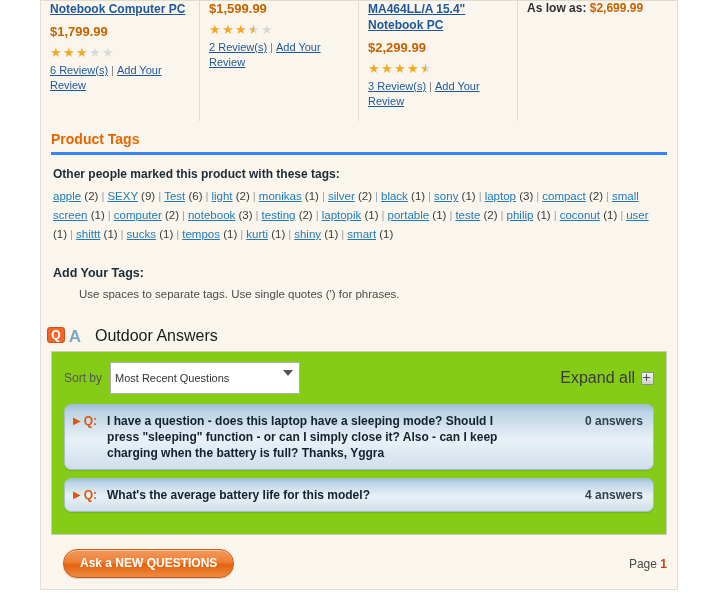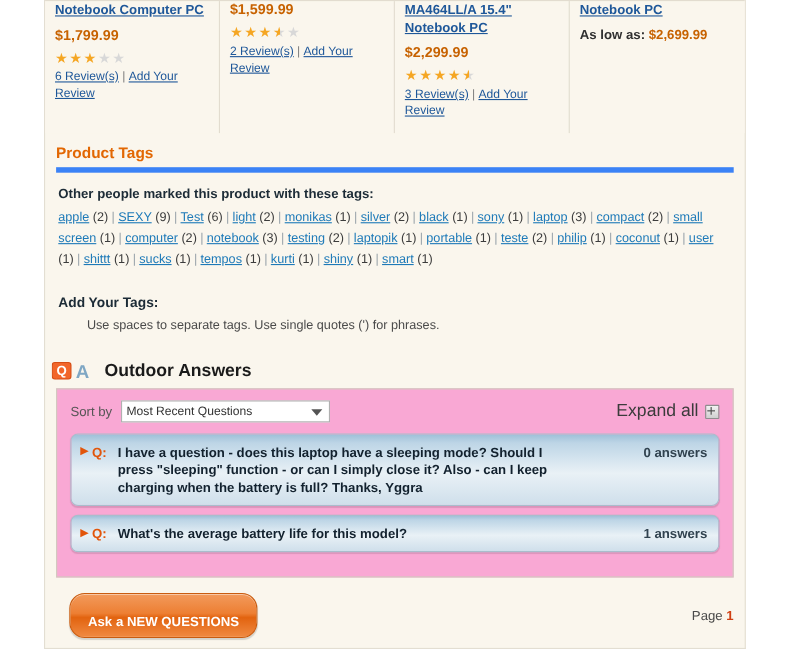--- a/index.html
+++ b/index.html
@@ -79,21 +79,21 @@
   .rev-links a{color:#1e5799;text-decoration:underline;cursor:pointer;}
   .sep{color:#7d7d7d;padding:0 3px;}
 
   
   .sect{padding:0 10px;}
   .sect-title{
     color:#e26703;
     font-size:14px;
     font-weight:bold;
     padding:10px 0 5px 0;
-    border-bottom:5px solid #3b82f6;
+    border-bottom:3px solid #3b82f6;
     margin-bottom:12px;
   }
   .lead{
     font-size:12px;
     font-weight:bold;
     color:#1c2b36;
     margin:0 0 6px 2px;
   }
   .tag-list{
     line-height:19px;
@@ -139,33 +139,33 @@
 
   
   .qa-head{
     display:flex;align-items:center;
     margin:26px 0 6px 6px;
   }
   .qa-logo{
     width:40px;height:19px;flex:none;margin-right:8px;
   }
   .qa-title{
-    font-size:16px;font-weight:bold;color:#1a1a1a;
+    font-size:16px;font-weight:normal;color:#1a1a1a;
   }
   .qa-panel{
     margin:0 10px 0 10px;
     border:1px solid #cfcabd;
-    background:#f9a8d4;
+    background:#84cc16;
     padding:10px 12px 14px 12px;
     box-sizing:border-box;
   }
   .qa-toolbar{display:flex;align-items:center;margin-bottom:10px;}
   .sortby-label{font-size:12px;color:#555;margin-right:8px;}
   .sort-select{
-    width:190px;height:20px;
+    width:190px;height:32px;
     border:1px solid #b0b0b0;
     background:#fff;
     font-size:11px;
     color:#333;
     display:flex;align-items:center;
     padding:0 4px;
     position:relative;
     box-sizing:border-box;
     cursor:pointer;
   }
@@ -220,21 +220,21 @@
 
   .qa-footer{
     display:flex;align-items:center;
     margin:14px 10px 0 10px;
   }
   .ask-btn{
     background:linear-gradient(#f29a5c 0%,#ed7f33 45%,#e2630f 55%,#f08a42 100%);
     border:1px solid #c95c10;
     border-radius:14px;
     color:#fff;font-weight:bold;font-size:12px;
-    padding:18px 16px 7px 16px;
+    padding:6px 16px 7px 16px;
     cursor:pointer;
     box-shadow:inset 0 1px 0 rgba(255,255,255,.45), 0 1px 1px rgba(0,0,0,.15);
     margin-left:12px;
   }
   .page-ind{margin-left:auto;font-size:12px;color:#4a4a4a;}
   .page-ind b{color:#d03f12;}
 </style>
 </head>
 <body>
 
@@ -269,21 +269,20 @@
       <span class="prod-price">$2,299.99</span>
       <div class="stars">
         <span class="star on">★</span><span class="star on">★</span><span class="star on">★</span><span class="star on">★</span><span class="star half">★</span>
       </div>
       <div class="rev-links">
         <a>3 Review(s)</a><span class="sep">|</span><a>Add Your Review</a>
       </div>
     </div>
 
     <div class="prod-col">
-      <span class="prod-name">Notebook PC</span>
       <span class="prod-price aslow"><span>As low as:</span> <span class="amt">$2,699.99</span></span>
     </div>
 
   </div>
 
   <div class="sect">
     <div class="sect-title">Product Tags</div>
     <div class="lead">Other people marked this product with these tags:</div>
     <div class="tag-list" id="tag-list"><a>apple</a><span class="cnt"> (2)</span><span class="bar">|</span><a>SEXY</a><span class="cnt"> (9)</span><span class="bar">|</span><a>Test</a><span class="cnt"> (6)</span><span class="bar">|</span><a>light</a><span class="cnt"> (2)</span><span class="bar">|</span><a>monikas</a><span class="cnt"> (1)</span><span class="bar">|</span><a>silver</a><span class="cnt"> (2)</span><span class="bar">|</span><a>black</a><span class="cnt"> (1)</span><span class="bar">|</span><a>sony</a><span class="cnt"> (1)</span><span class="bar">|</span><a>laptop</a><span class="cnt"> (3)</span><span class="bar">|</span><a>compact</a><span class="cnt"> (2)</span><span class="bar">|</span><a>small screen</a><span class="cnt"> (1)</span><span class="bar">|</span><a>computer</a><span class="cnt"> (2)</span><span class="bar">|</span><a>notebook</a><span class="cnt"> (3)</span><span class="bar">|</span><a>testing</a><span class="cnt"> (2)</span><span class="bar">|</span><a>laptopik</a><span class="cnt"> (1)</span><span class="bar">|</span><a>portable</a><span class="cnt"> (1)</span><span class="bar">|</span><a>teste</a><span class="cnt"> (2)</span><span class="bar">|</span><a>philip</a><span class="cnt"> (1)</span><span class="bar">|</span><a>coconut</a><span class="cnt"> (1)</span><span class="bar">|</span><a>user</a><span class="cnt"> (1)</span><span class="bar">|</span><a>shittt</a><span class="cnt"> (1)</span><span class="bar">|</span><a>sucks</a><span class="cnt"> (1)</span><span class="bar">|</span><a>tempos</a><span class="cnt"> (1)</span><span class="bar">|</span><a>kurti</a><span class="cnt"> (1)</span><span class="bar">|</span><a>shiny</a><span class="cnt"> (1)</span><span class="bar">|</span><a>smart</a><span class="cnt"> (1)</span></div>
 
@@ -321,21 +320,21 @@
         <span class="q-arrow">▶</span>
         <span class="q-label">Q:</span>
         <span class="q-text">I have a question - does this laptop have a sleeping mode? Should I press "sleeping" function - or can I simply close it? Also - can I keep charging when the battery is full? Thanks, Yggra</span>
         <span class="q-count">0 answers</span>
       </div>
 
       <div class="q-row">
         <span class="q-arrow">▶</span>
         <span class="q-label">Q:</span>
         <span class="q-text">What's the average battery life for this model?</span>
-        <span class="q-count">1 answers</span>
+        <span class="q-count">4 answers</span>
       </div>
     </div>
 
     <div class="qa-footer">
       <button class="ask-btn">Ask a NEW QUESTIONS</button>
       <span class="page-ind"><span>Page</span> <b>1</b></span>
     </div>
   </div>
 
 </div>

